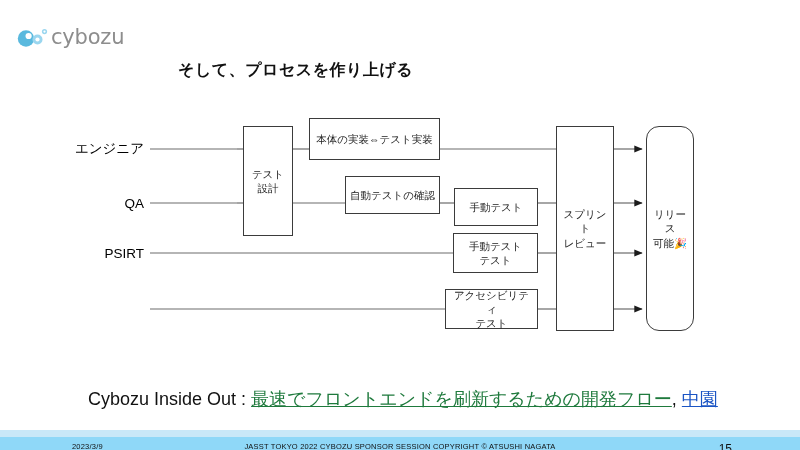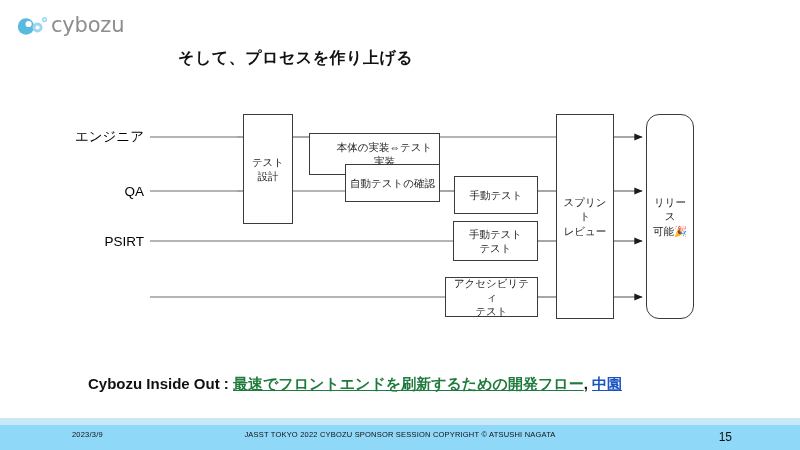--- a/index.html
+++ b/index.html
@@ -13,20 +13,21 @@
     font-family: "Liberation Sans", "DejaVu Sans", sans-serif;
     color: #000000;
     overflow: hidden;
     position: relative;
   }
   .slide {
     position: absolute;
     inset: 0;
     width: 800px;
     height: 344px;
+    margin-top: 12px;
   }
 
   
   .logo {
     position: absolute;
     left: 16px;
     top: 12px;
     display: flex;
     align-items: center;
     height: 26px;
@@ -87,22 +88,22 @@
     left: 0; top: 0;
     width: 800px; height: 240px;
     overflow: visible;
   }
 
   
   .reference {
     position: absolute;
     left: 88px;
     top: 375px;
-    font-size: 15px;
-    font-weight: bold;
+    font-size: 18px;
+    font-weight: normal;
     color: #111;
     white-space: nowrap;
   }
   .reference .ref-link {
     color: #1f7a3d;
     text-decoration: underline;
     text-decoration-color: #1f7a3d;
   }
   .reference .ref-author {
     color: #1b55c4;
@@ -218,21 +219,21 @@
     <div class="role-label" style="top:91px; right:656px;">QA</div>
     <div class="role-label" style="top:141px; right:656px;">PSIRT</div>
 
     <div class="node" style="left:243px; top:14px; width:50px; height:110px;">
       <div>
         <span>テスト</span>
         <span>設計</span>
       </div>
     </div>
 
-    <div class="node" style="left:309px; top:33px; width:131px; height:42px;padding-left:20px;">
+    <div class="node" style="left:309px; top:6px; width:131px; height:42px;">
       <span>本体の実装⇔テスト実装</span>
     </div>
 
     <div class="node" style="left:345px; top:64px; width:95px; height:38px;">
       <span>自動テストの確認</span>
     </div>
 
     <div class="node" style="left:454px; top:76px; width:84px; height:38px;text-align:right;">
       <span>手動テスト</span>
     </div>

